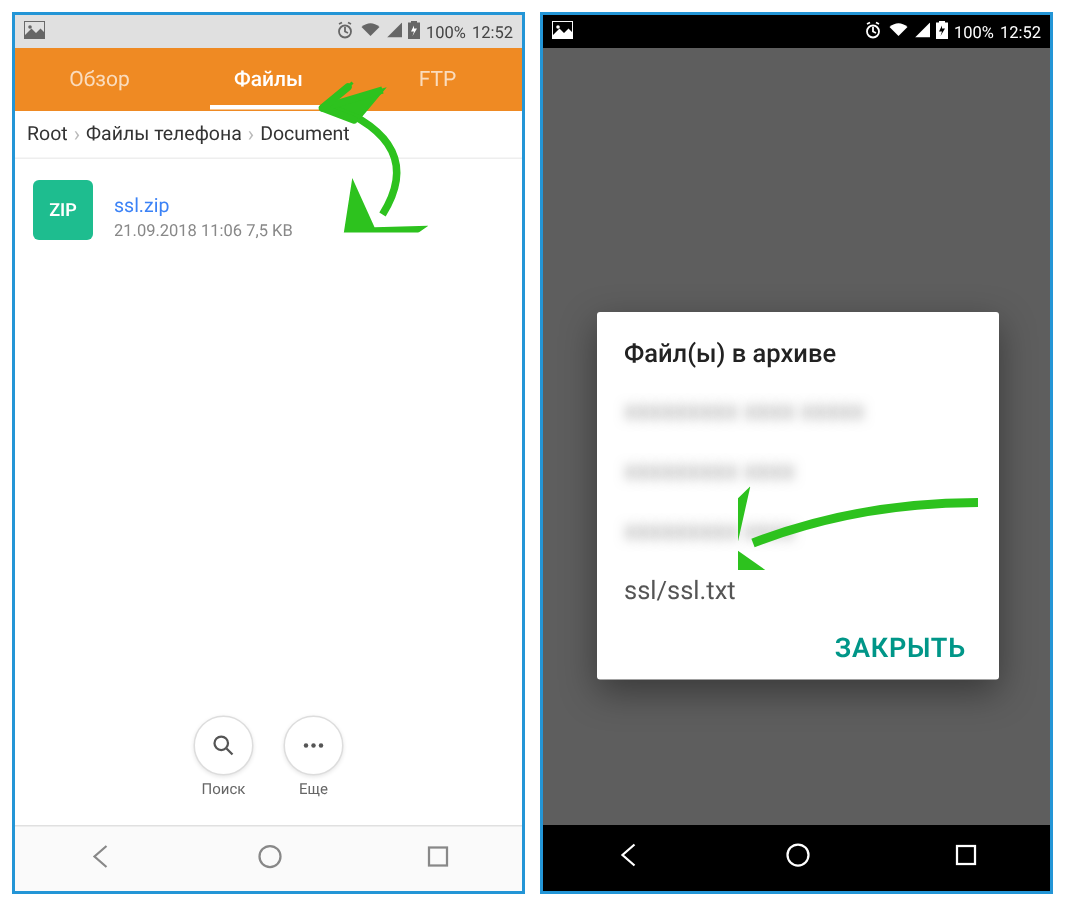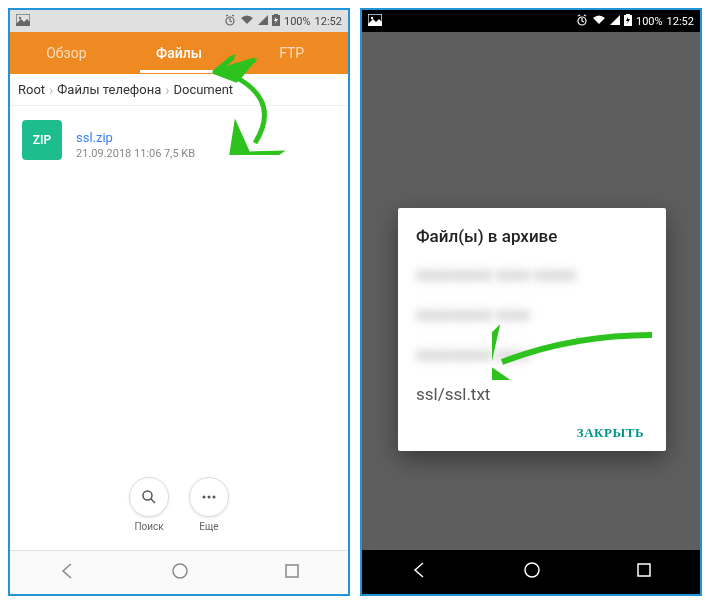--- a/index.html
+++ b/index.html
@@ -163,26 +163,25 @@
     .dialog-list { display: flex; flex-direction: column; gap: 20px; margin-bottom: 18px; }
     .dialog-item { font-size: 17px; color: #555; }
     .blurred {
       color: transparent;
       text-shadow: 0 0 8px rgba(80,80,80,0.6);
       user-select: none;
     }
     .dialog-actions { text-align: right; }
     .dialog-close {
       color: #009688;
-      font-size: 13px;
+      font-size: 18px;
       font-weight: 600;
       letter-spacing: 0.5px;
       padding: 8px 4px;
       cursor: pointer;
-      font-family: Liberation Serif, serif;
     }
     
     .arrow { position: absolute; pointer-events: none; }
   </style>
 </head>
 <body>
 
 <div class="phone left">
 
   <div class="status-bar">

